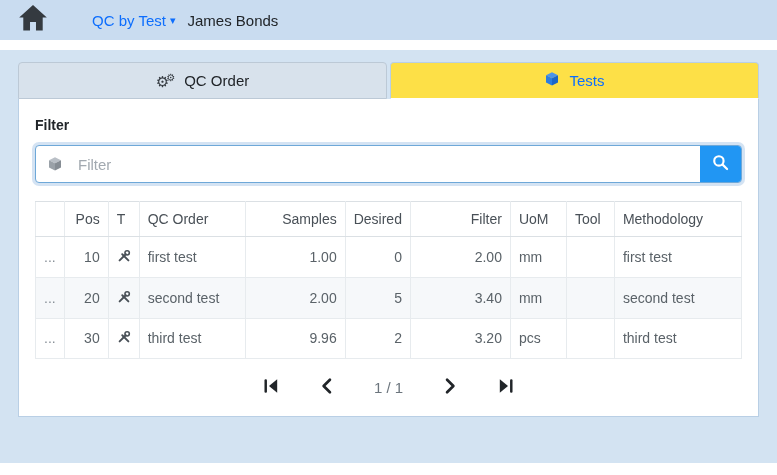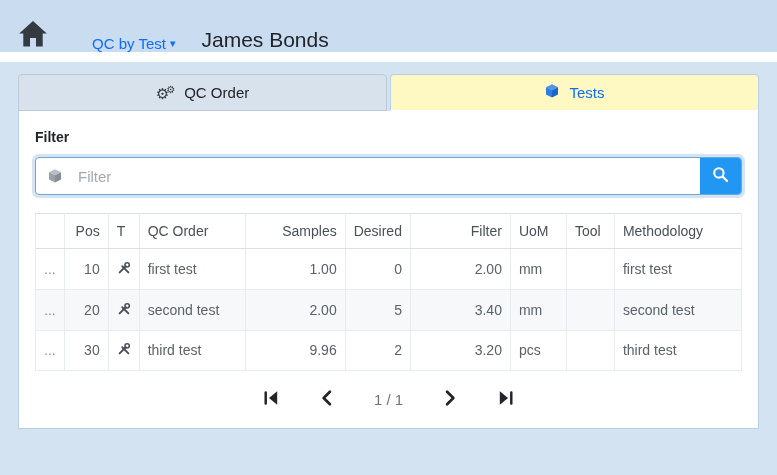--- a/index.html
+++ b/index.html
@@ -5,46 +5,46 @@
   * { box-sizing: border-box; }
   html,body { margin:0; padding:0; }
   body {
     width:777px; height:475px; overflow:hidden;
     font-family:"Liberation Sans", sans-serif;
     background:#ffffff;
   }
 
   
   .topbar {
-    height:52px; background:#c9dcf0;
-    display:flex; align-items:flex-end; padding:0 18px;
+    height:40px; background:#c9dcf0;
+    display:flex; align-items:center; padding:0 18px;
   }
   .home-btn { display:flex; align-items:center; cursor:pointer; }
   .menu-link {
     margin-left:44px; color:#0d6efd; font-size:15px;
     display:flex; align-items:center; gap:4px; cursor:pointer;
   }
   .menu-caret { font-size:11px; }
-  .user-name { margin-left:26px; color:#212529; font-size:21px; }
+  .user-name { margin-left:12px; color:#212529; font-size:15px; }
 
   
   .section {
     margin-top:10px; background:#d3e3f2;
     height:413px; padding:12px 18px 0;
   }
 
   
   .tabs { display:flex; gap:3px; }
   .tab {
     flex:1; height:37px; display:flex; align-items:center; justify-content:center;
     gap:9px; background:#d8e2ec; border:1px solid #bcc9d6;
     border-radius:4px 4px 0 0; font-size:15px; color:#212529; cursor:pointer;
   }
   .tab.active {
-    background:#fef9c3; border-color:#b9cfe5; border-bottom:1px solid #ffffff;
+    background:#fde047; border-color:#b9cfe5; border-bottom:1px solid #ffffff;
     color:#0d6efd; position:relative; z-index:2;
   }
   .gears { color:#343a40; line-height:1; }
   .gear-big { font-size:15px; }
   .gear-small { font-size:10px; margin-left:-3px; vertical-align:6px; display:inline-block; }
 
   
   .card {
     background:#ffffff; border:1px solid #b9cfe5; border-top:none;
     padding:16px 16px 18px;

